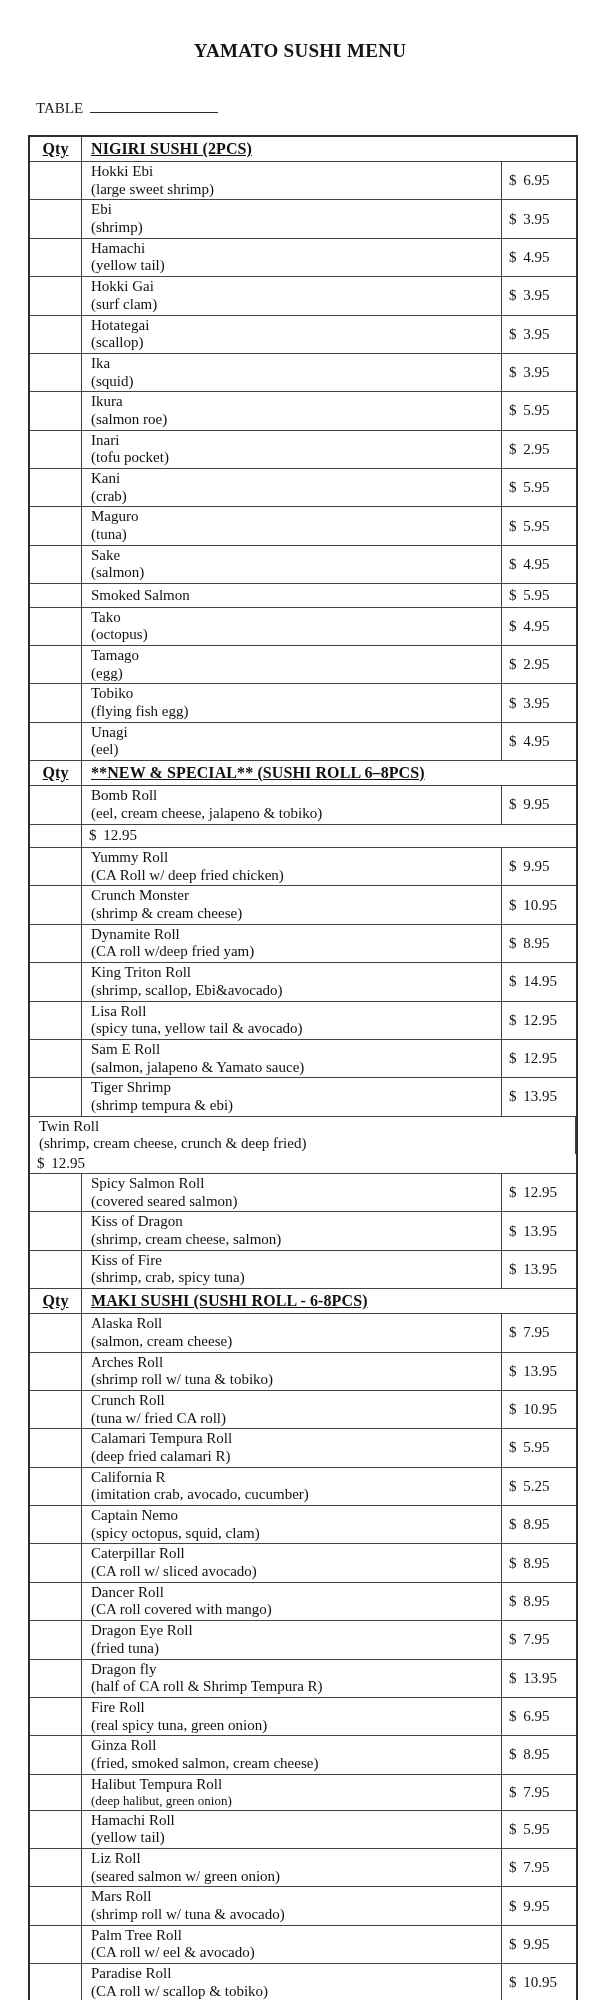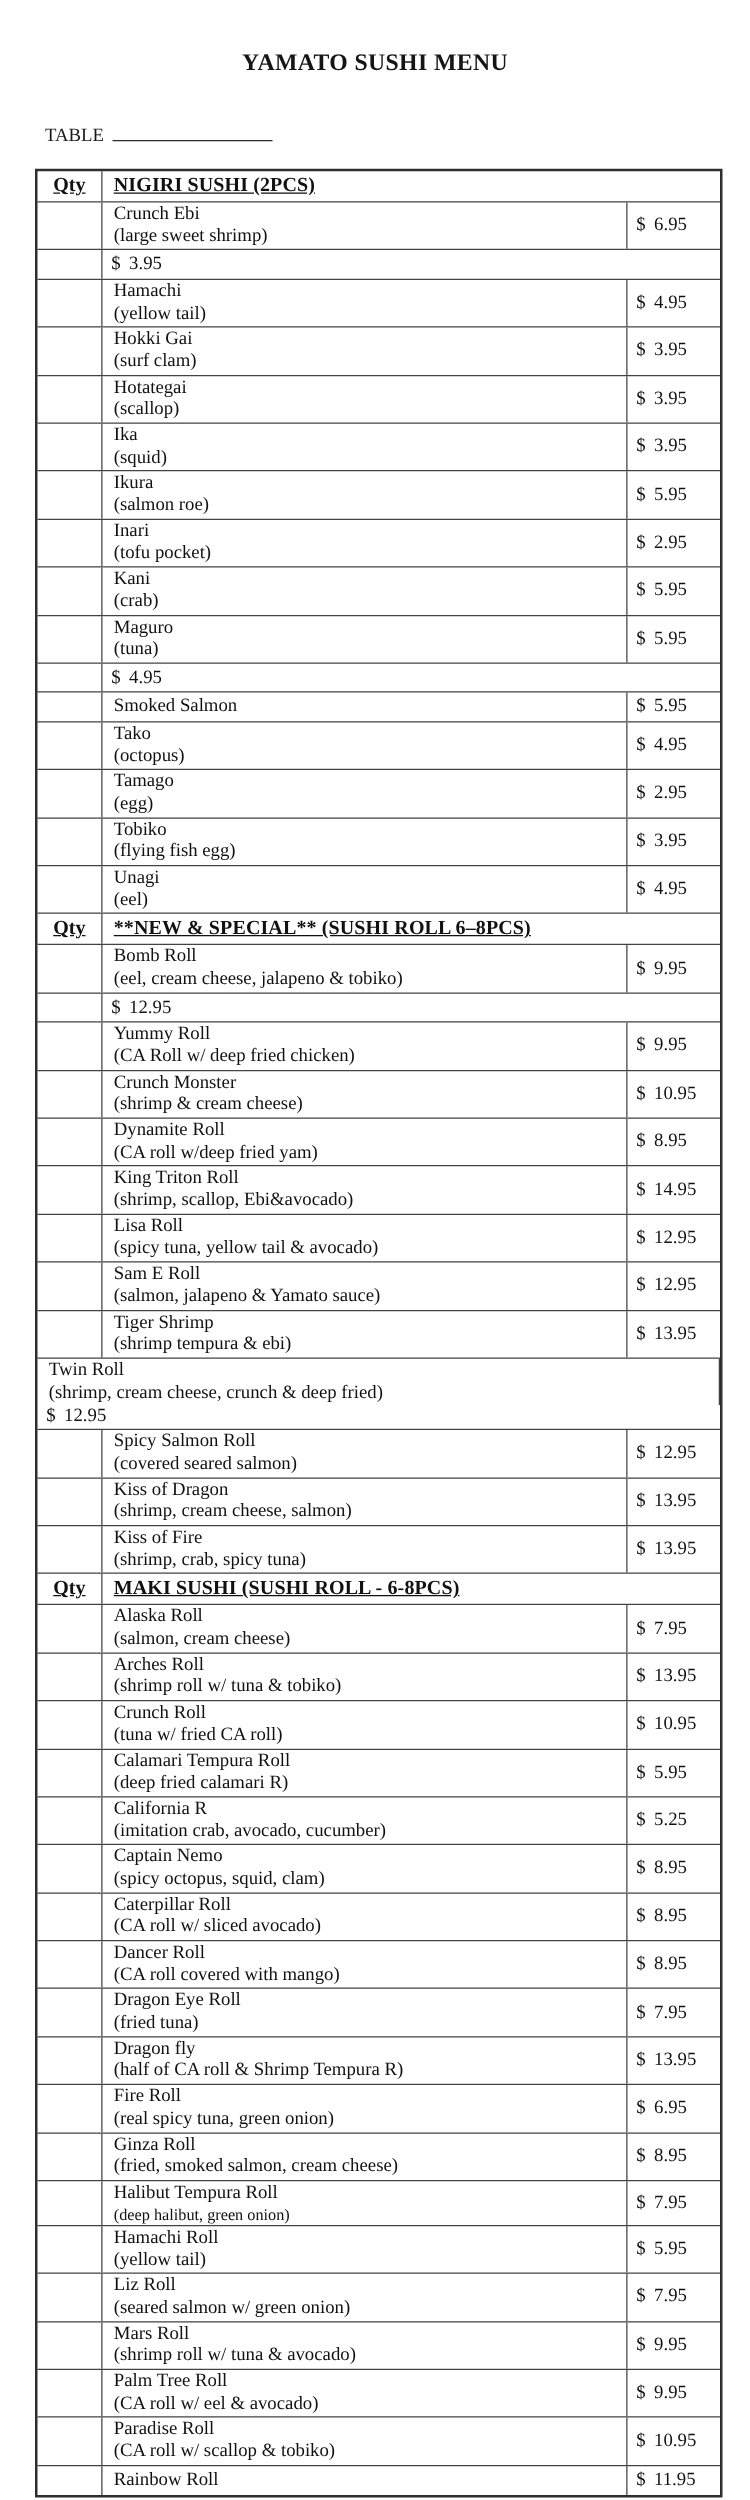--- a/index.html
+++ b/index.html
@@ -51,28 +51,34 @@
 
 <div class="menu-table">
     <div class="mrow hrow">
       <div class="cell qty">Qty</div>
       <div class="cell head">NIGIRI SUSHI (2PCS)</div>
     </div>
     <div class="mrow">
       <div class="cell qty"></div>
       <div class="cell item">
         <div class="itext">
-          <div class="iname">Crunch Ebi</div> 
+          <div class="iname">Hokki Ebi</div> 
           <div class="idesc">(large sweet shrimp)</div>
         </div>
       </div>
       <div class="cell price">$ 6.95</div>
     </div>
     <div class="mrow">
       <div class="cell qty"></div>
+      <div class="cell item">
+        <div class="itext">
+          <div class="iname">Ebi</div> 
+          <div class="idesc">(shrimp)</div>
+        </div>
+      </div>
       <div class="cell price">$ 3.95</div>
     </div>
     <div class="mrow">
       <div class="cell qty"></div>
       <div class="cell item">
         <div class="itext">
           <div class="iname">Hamachi</div> 
           <div class="idesc">(yellow tail)</div>
         </div>
       </div>
@@ -143,20 +149,26 @@
       <div class="cell item">
         <div class="itext">
           <div class="iname">Maguro</div> 
           <div class="idesc">(tuna)</div>
         </div>
       </div>
       <div class="cell price">$ 5.95</div>
     </div>
     <div class="mrow">
       <div class="cell qty"></div>
+      <div class="cell item">
+        <div class="itext">
+          <div class="iname">Sake</div> 
+          <div class="idesc">(salmon)</div>
+        </div>
+      </div>
       <div class="cell price">$ 4.95</div>
     </div>
     <div class="mrow">
       <div class="cell qty"></div>
       <div class="cell item">
         <div class="itext">
           <div class="iname">Smoked Salmon</div>
         </div>
       </div>
       <div class="cell price">$ 5.95</div>

